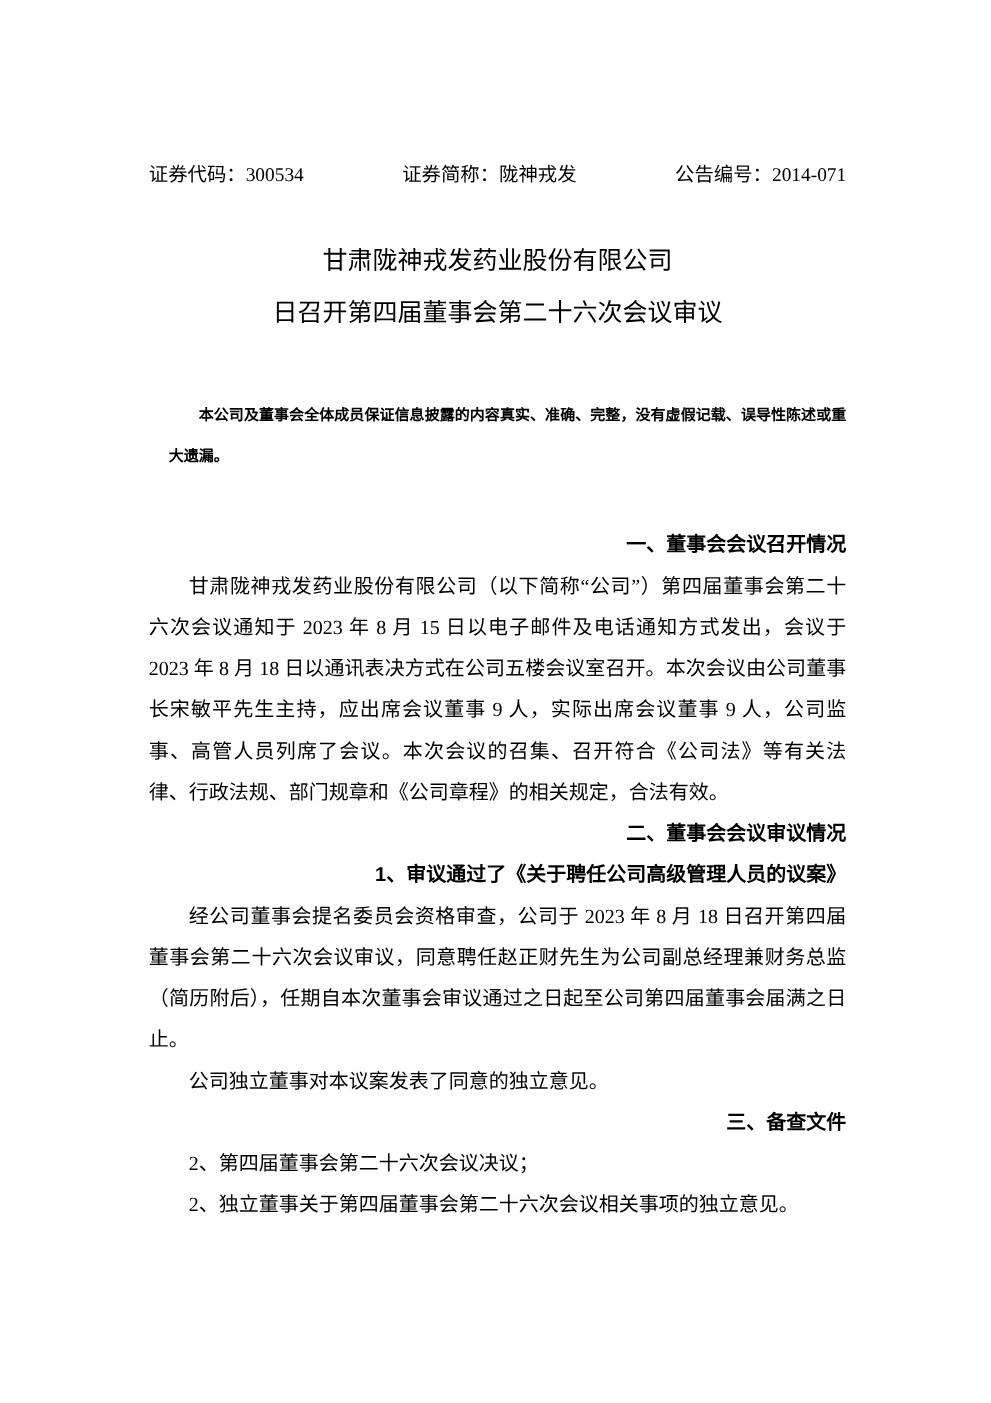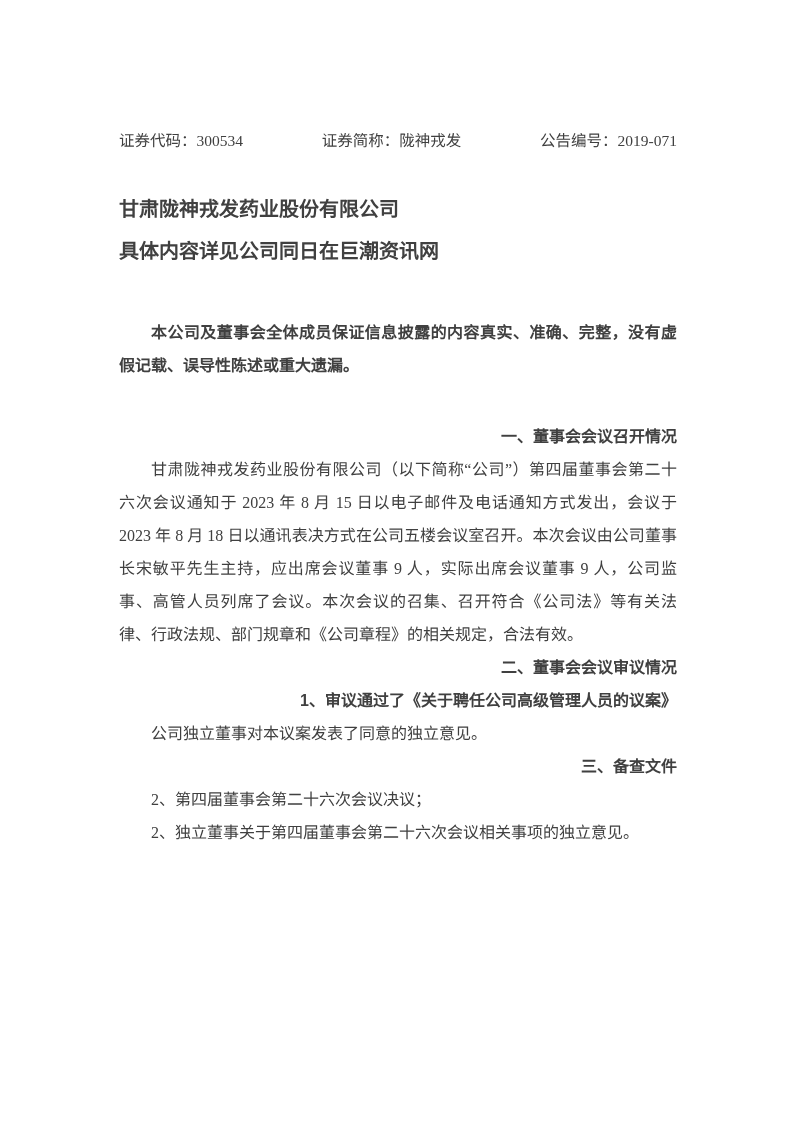--- a/index.html
+++ b/index.html
@@ -3,52 +3,54 @@
 <meta charset="utf-8">
 <style>
   * { margin: 0; padding: 0; box-sizing: border-box; }
   html, body { background: #888; }
   .page {
     position: relative;
     width: 793px;
     height: 1122px;
     margin: 0 auto;
     background: #ffffff;
-    color: #404040;
+    color: #000000;
     font-family: "Liberation Serif", "DejaVu Serif", serif;
     overflow: hidden;
   }
   .content {
     position: absolute;
     left: 119px;
     top: 130px;
     width: 558px;
   }
   .doc-header {
     display: flex;
     justify-content: space-between;
     font-size: 15.5px;
     line-height: 22px;
     white-space: nowrap;
   }
   .titles {
     margin-top: 36px;
+    text-align: center;
     font-family: "Liberation Sans", "DejaVu Sans", sans-serif;
-    font-weight: bold;
+    font-weight: normal;
     font-size: 20px;
     line-height: 42px;
   }
   .disclaimer {
     margin-top: 44px;
     font-family: "Liberation Sans", "DejaVu Sans", sans-serif;
     font-weight: bold;
-    font-size: 16px;
+    font-size: 12px;
     line-height: 33px;
     text-indent: 2em;
     text-align: justify;
+    margin-left: 16px;
   }
   .body-text {
     margin-top: 38px;
     font-size: 16px;
     line-height: 33px;
   }
   .body-text p {
     text-indent: 2em;
     text-align: justify;
   }
@@ -60,36 +62,37 @@
 </style>
 </head>
 <body>
 
 <div class="page">
   <div class="content">
 
     <div class="doc-header">
       <span>证券代码：300534</span>
       <span>证券简称：陇神戎发</span>
-      <span>公告编号：2019-071</span>
+      <span>公告编号：2014-071</span>
     </div>
 
     <div class="titles">
       <div>甘肃陇神戎发药业股份有限公司</div>
-      <div>具体内容详见公司同日在巨潮资讯网</div>
+      <div>日召开第四届董事会第二十六次会议审议</div>
     </div>
 
     <p class="disclaimer">本公司及董事会全体成员保证信息披露的内容真实、准确、完整，没有虚假记载、误导性陈述或重大遗漏。</p>
 
     <div class="body-text">
       <p class="h">一、董事会会议召开情况</p>
       <p>甘肃陇神戎发药业股份有限公司（以下简称“公司”）第四届董事会第二十六次会议通知于 2023 年 8 月 15 日以电子邮件及电话通知方式发出，会议于 2023 年 8 月 18 日以通讯表决方式在公司五楼会议室召开。本次会议由公司董事长宋敏平先生主持，应出席会议董事 9 人，实际出席会议董事 9 人，公司监事、高管人员列席了会议。本次会议的召集、召开符合《公司法》等有关法律、行政法规、部门规章和《公司章程》的相关规定，合法有效。</p>
 
       <p class="h">二、董事会会议审议情况</p>
       <p class="h">1、审议通过了《关于聘任公司高级管理人员的议案》</p>
+      <p>经公司董事会提名委员会资格审查，公司于 2023 年 8 月 18 日召开第四届董事会第二十六次会议审议，同意聘任赵正财先生为公司副总经理兼财务总监（简历附后），任期自本次董事会审议通过之日起至公司第四届董事会届满之日止。</p>
       <p>公司独立董事对本议案发表了同意的独立意见。</p>
 
       <p class="h">三、备查文件</p>
       <p>2、第四届董事会第二十六次会议决议；</p>
       <p>2、独立董事关于第四届董事会第二十六次会议相关事项的独立意见。</p>
     </div>
 
   </div>
 </div>
 

